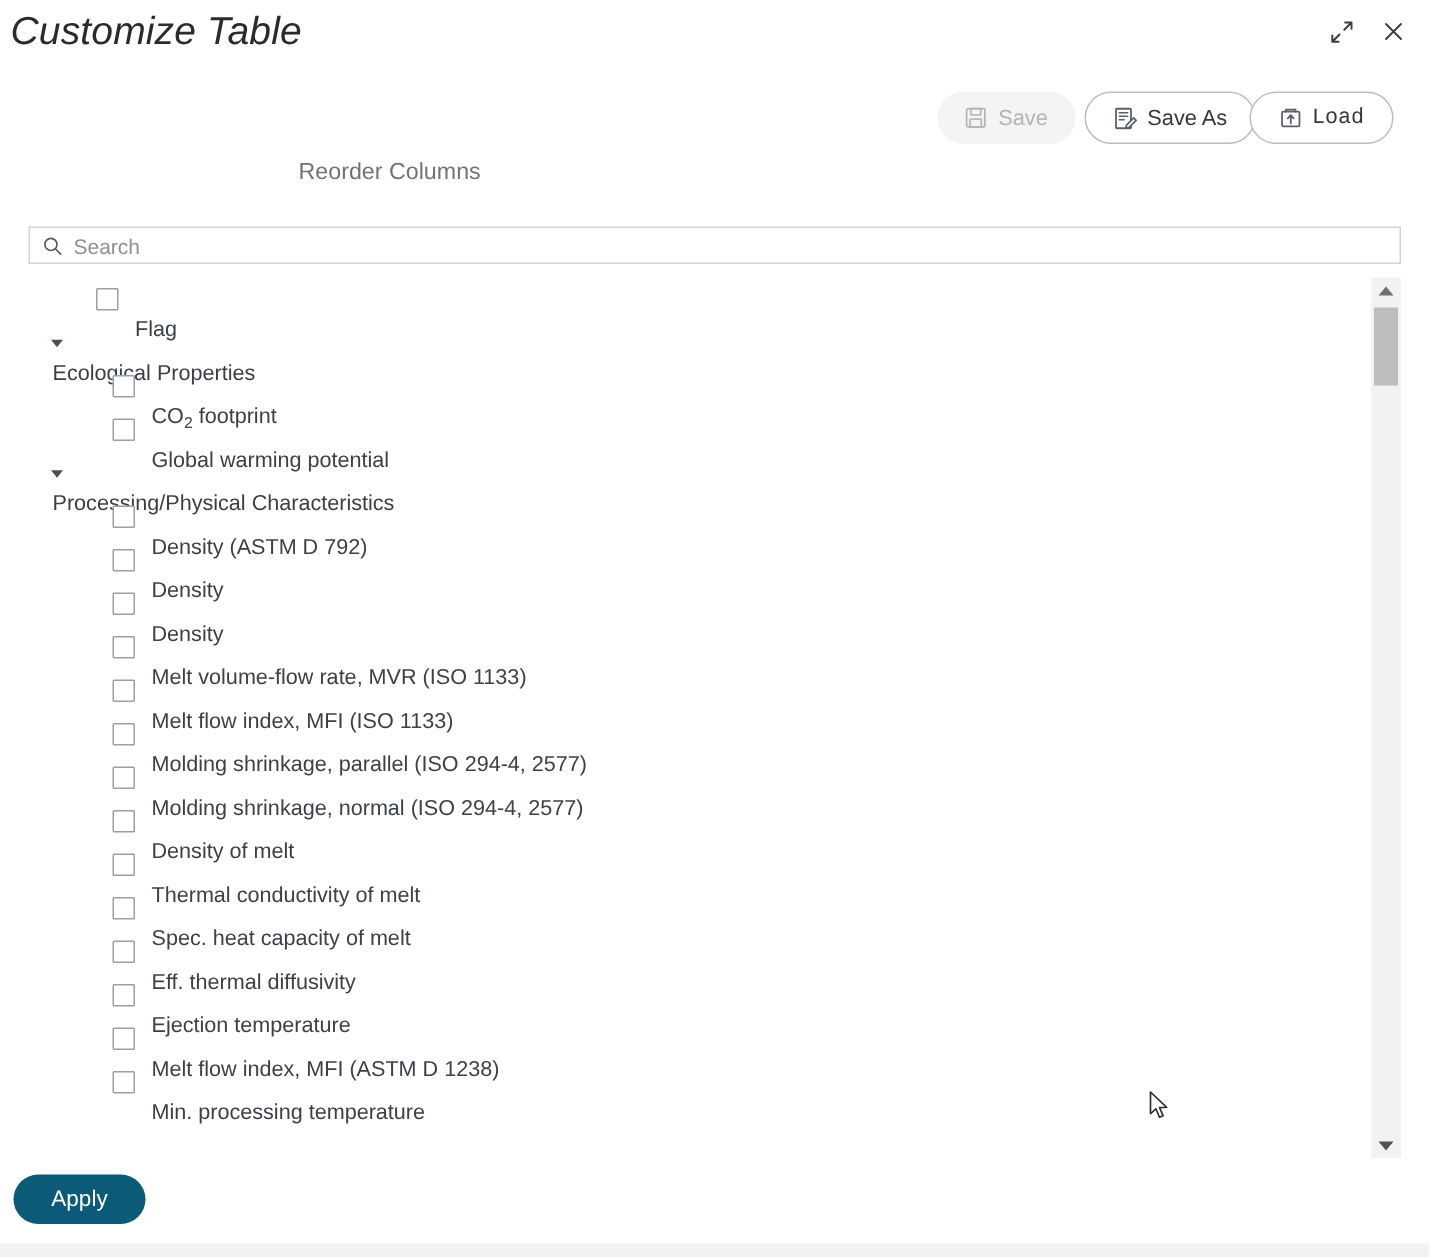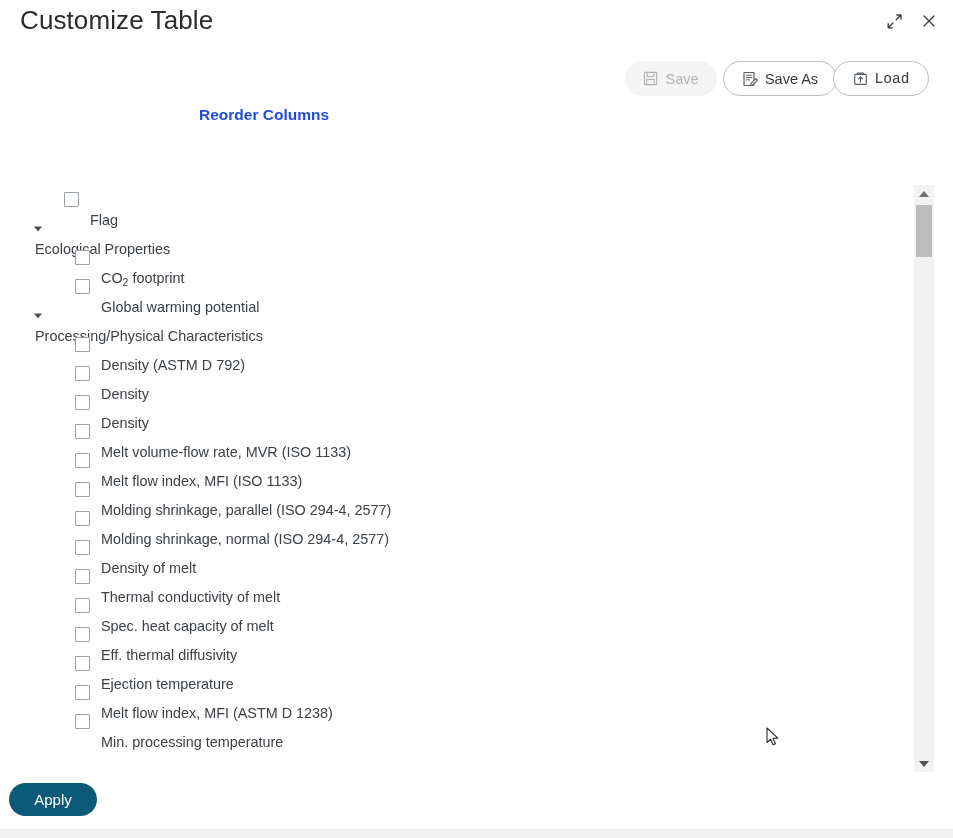--- a/index.html
+++ b/index.html
@@ -14,23 +14,24 @@
     position: relative;
     width: 953px; height: 838px;
     background: #ffffff;
   }
 
   
   .title-bar {
     position: absolute; left: 0; top: 0; width: 953px; height: 46px;
   }
   .dialog-title {
-    position: absolute; left: 20px; top: 5px;
+    position: absolute; left: 7px; top: 5px;
     font-size: 26px; font-weight: 400; color: #2b2b2b;
     letter-spacing: 0.1px;
+    font-style: italic;
   }
   .win-btn {
     position: absolute; top: 8px;
     width: 26px; height: 26px;
     display: flex; align-items: center; justify-content: center;
     cursor: pointer; color: #3c3c3c;
   }
   .win-btn.expand { left: 881px; }
   .win-btn.close  { left: 916px; }
 
@@ -72,23 +73,22 @@
     cursor: pointer;
     white-space: nowrap;
   }
   .tab.active {
     left: 18px;
     color: #1a6f91;
     border-bottom: 2.5px solid #1a6f91;
   }
   .tab.inactive {
     left: 197px;
-    color: #1d4ed8;
+    color: #737373;
     border-bottom: 2.5px solid transparent;
-    font-weight: bold;
   }
 
   
   .search-wrap {
     position: absolute; left: 19px; top: 151px;
     width: 915px; height: 25px;
     border: 1px solid #cfd3d7;
     background: #ffffff;
     display: flex; align-items: center;
     padding: 0 8px;
@@ -258,20 +258,29 @@
         </svg>
       </span>
       <span>Load</span>
     </div>
   </div>
 
   <div class="tabs">
     <div class="tab inactive">Reorder Columns</div>
   </div>
 
+  <div class="search-wrap">
+    <span class="s-icon">
+      <svg width="14" height="14" viewBox="0 0 16 16" aria-hidden="true">
+        <circle cx="6.8" cy="6.8" r="4.6" stroke="#54595e" stroke-width="1.25" fill="none"></circle>
+        <path d="M10.3 10.3 L14.2 14.2" stroke="#54595e" stroke-width="1.3" stroke-linecap="round"></path>
+      </svg>
+    </span>
+    <input class="search-input" type="text" placeholder="Search" style="">
+  </div>
 
   <div class="list-region">
     <div class="list-scrollport" id="list-scrollport">
         <div class="row leaf-top">
           <div class="cbox"></div>
           <span class="label">Flag</span>
         </div>
         <div class="row group">
           <div class="caret"></div>
           <span class="label">Ecological Properties</span>

